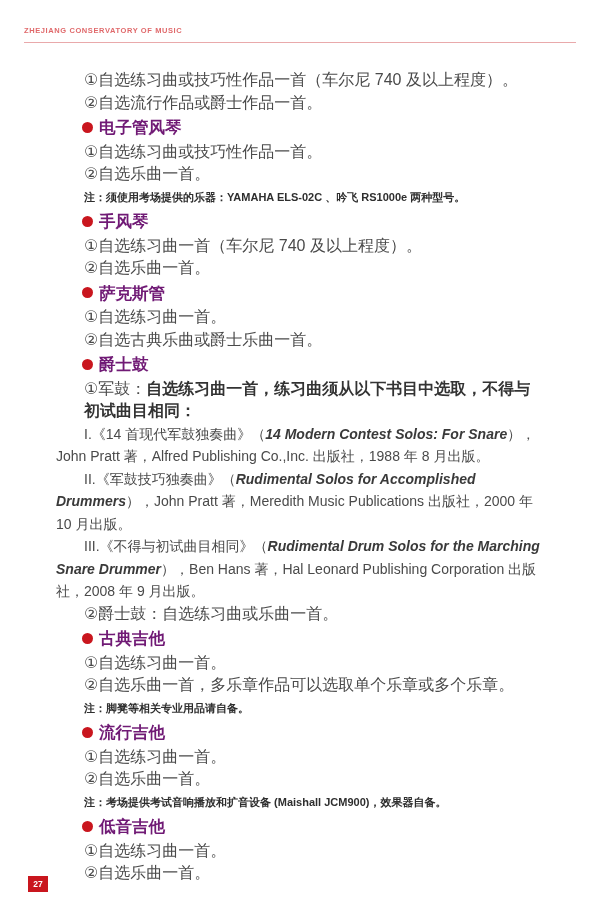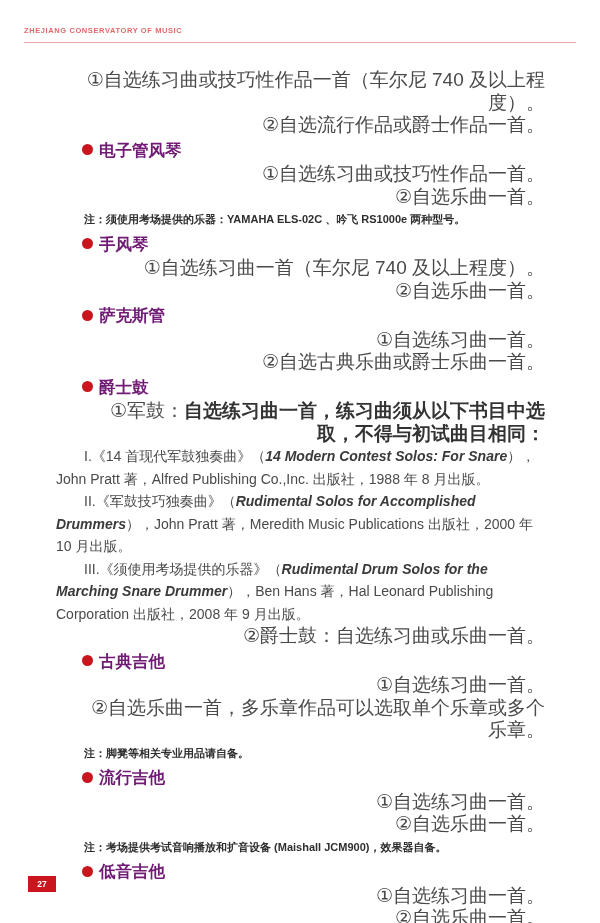--- a/index.html
+++ b/index.html
@@ -36,25 +36,24 @@
   
   .content {
     position: absolute;
     top: 69px;
     left: 56px;
     width: 489px;
     color: #424242;
   }
   .content p { margin: 0; }
   .item {
-    font-size: 19px;
+    font-size: 16px;
     line-height: 22.5px;
     padding-left: 28px;
     color: #4a4a4a;
-    text-align: right;
   }
   .seg-bold { font-weight: 700; color: #333333; }
   .book {
     font-size: 14px;
     line-height: 22.5px;
     text-indent: 28px;
     color: #4a4a4a;
   }
   .seg-title { font-weight: 700; font-style: italic; color: #3a3a3a; }
   .note {
@@ -80,21 +79,21 @@
     border-radius: 50%;
     background: var(--accent-red, #c9161e);
     margin-right: 6px;
     flex: 0 0 auto;
   }
   
   .page-number {
     position: absolute;
     left: 28px;
     top: 876px;
-    width: 28px;
+    width: 20px;
     height: 16px;
     background: var(--accent-red, #cb2026);
     color: #ffffff;
     font-size: 8.5px;
     font-weight: 700;
     display: flex;
     align-items: center;
     justify-content: center;
   }
 </style>
@@ -129,21 +128,21 @@
       </h2>
       <p class="item"><span>①自选练习曲一首。</span></p>
       <p class="item"><span>②自选古典乐曲或爵士乐曲一首。</span></p>
       <h2 class="section-heading">
         <span class="dot"></span>
         <span>爵士鼓</span>
       </h2>
       <p class="item"><span>①军鼓：</span><span class="seg-bold">自选练习曲一首，练习曲须从以下书目中选取，不得与初试曲目相同：</span></p>
       <p class="book"><span>I.《14 首现代军鼓独奏曲》（</span><span class="seg-title">14 Modern Contest Solos: For Snare</span><span>），John Pratt 著，Alfred Publishing Co.,Inc. 出版社，1988 年 8 月出版。</span></p>
       <p class="book"><span>II.《军鼓技巧独奏曲》（</span><span class="seg-title">Rudimental Solos for Accomplished Drummers</span><span>），John Pratt 著，Meredith Music Publications 出版社，2000 年 10 月出版。</span></p>
-      <p class="book"><span>III.《须使用考场提供的乐器》（</span><span class="seg-title">Rudimental Drum Solos for the Marching Snare Drummer</span><span>），Ben Hans 著，Hal Leonard Publishing Corporation 出版社，2008 年 9 月出版。</span></p>
+      <p class="book"><span>III.《不得与初试曲目相同》（</span><span class="seg-title">Rudimental Drum Solos for the Marching Snare Drummer</span><span>），Ben Hans 著，Hal Leonard Publishing Corporation 出版社，2008 年 9 月出版。</span></p>
       <p class="item"><span>②爵士鼓：自选练习曲或乐曲一首。</span></p>
       <h2 class="section-heading">
         <span class="dot"></span>
         <span>古典吉他</span>
       </h2>
       <p class="item"><span>①自选练习曲一首。</span></p>
       <p class="item"><span>②自选乐曲一首，多乐章作品可以选取单个乐章或多个乐章。</span></p>
       <p class="note"><span>注：脚凳等相关专业用品请自备。</span></p>
       <h2 class="section-heading">
         <span class="dot"></span>

